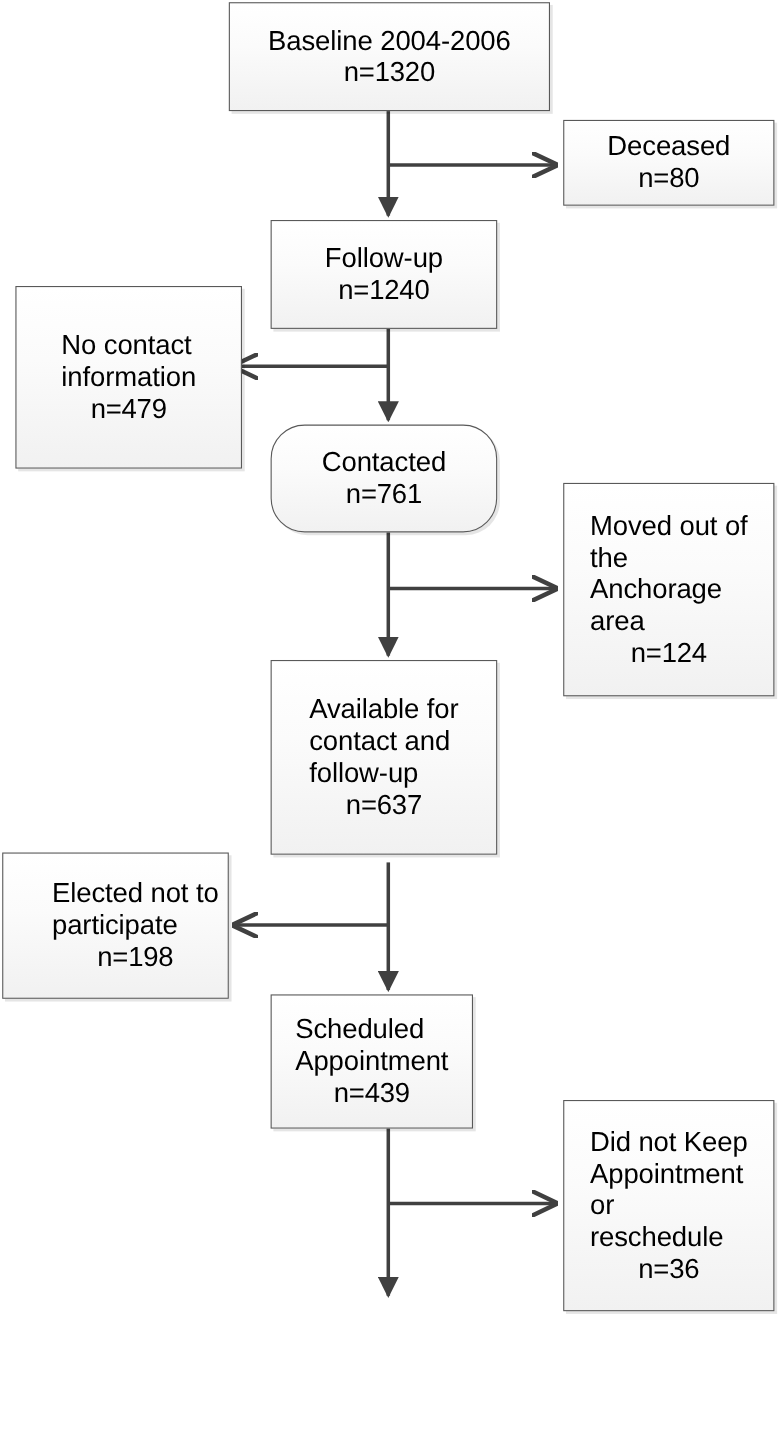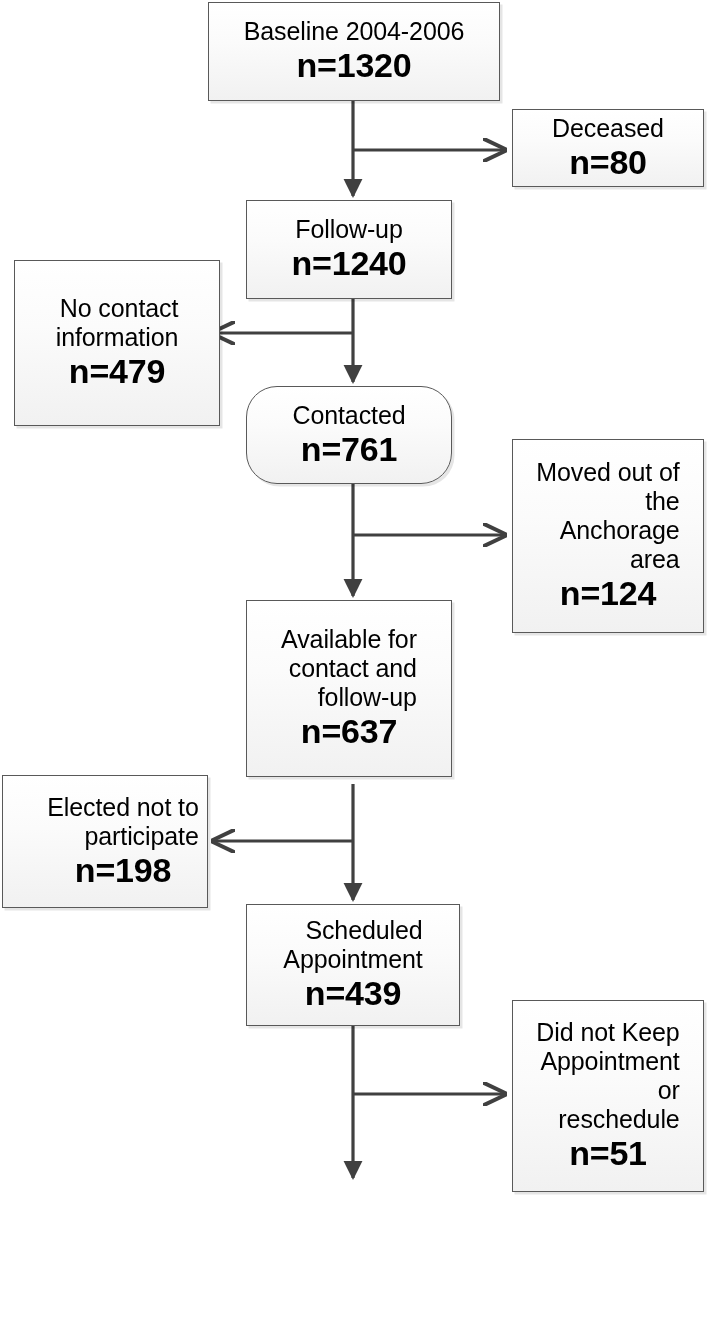--- a/index.html
+++ b/index.html
@@ -30,33 +30,33 @@
   .node {
     position: absolute;
     box-sizing: border-box;
     border: 1.5px solid #595959;
     background: linear-gradient(to bottom, #ffffff 0%, #fbfbfb 40%, #f1f1f1 100%);
     box-shadow: 2.5px 2.5px 0 rgba(0,0,0,0.10);
     display: flex;
     flex-direction: column;
     align-items: center;
     justify-content: center;
-    text-align: right;
+    text-align: left;
     color: #000000;
     line-height: 1.16;
   }
   .node .label {
     font-size: 25px;
     font-weight: 400;
     white-space: pre-line;
     letter-spacing: -0.1px;
   }
   .node .count {
-    font-size: 34px;
-    font-weight: bold;
+    font-size: 25px;
+    font-weight: normal;
     letter-spacing: -0.2px;
   }
 </style>
 </head>
 <body>
 
 <div id="flowchart">
 
   <svg class="connectors" viewBox="0 0 711 1324" width="711" height="1324" xmlns="http://www.w3.org/2000/svg">
     <defs>
@@ -144,28 +144,28 @@
 follow-up</span>
     <span class="count">n=637</span>
   </div>
 
   <div class="node" style="left:2px; top:775px; width:206px; height:133px;padding-left:36px;">
     <span class="label">Elected not to
 participate</span>
     <span class="count">n=198</span>
   </div>
 
-  <div class="node" style="left:246px; top:904px; width:214px; height:122px;">
+  <div class="node" style="left:246px; top:904px; width:184px; height:122px;">
     <span class="label">Scheduled
 Appointment</span>
     <span class="count">n=439</span>
   </div>
 
   <div class="node" style="left:512px; top:1000px; width:192px; height:192px;">
     <span class="label">Did not Keep
 Appointment
 or
 reschedule</span>
-    <span class="count">n=51</span>
+    <span class="count">n=36</span>
   </div>
 
 
 </div>
 
 </body></html>

